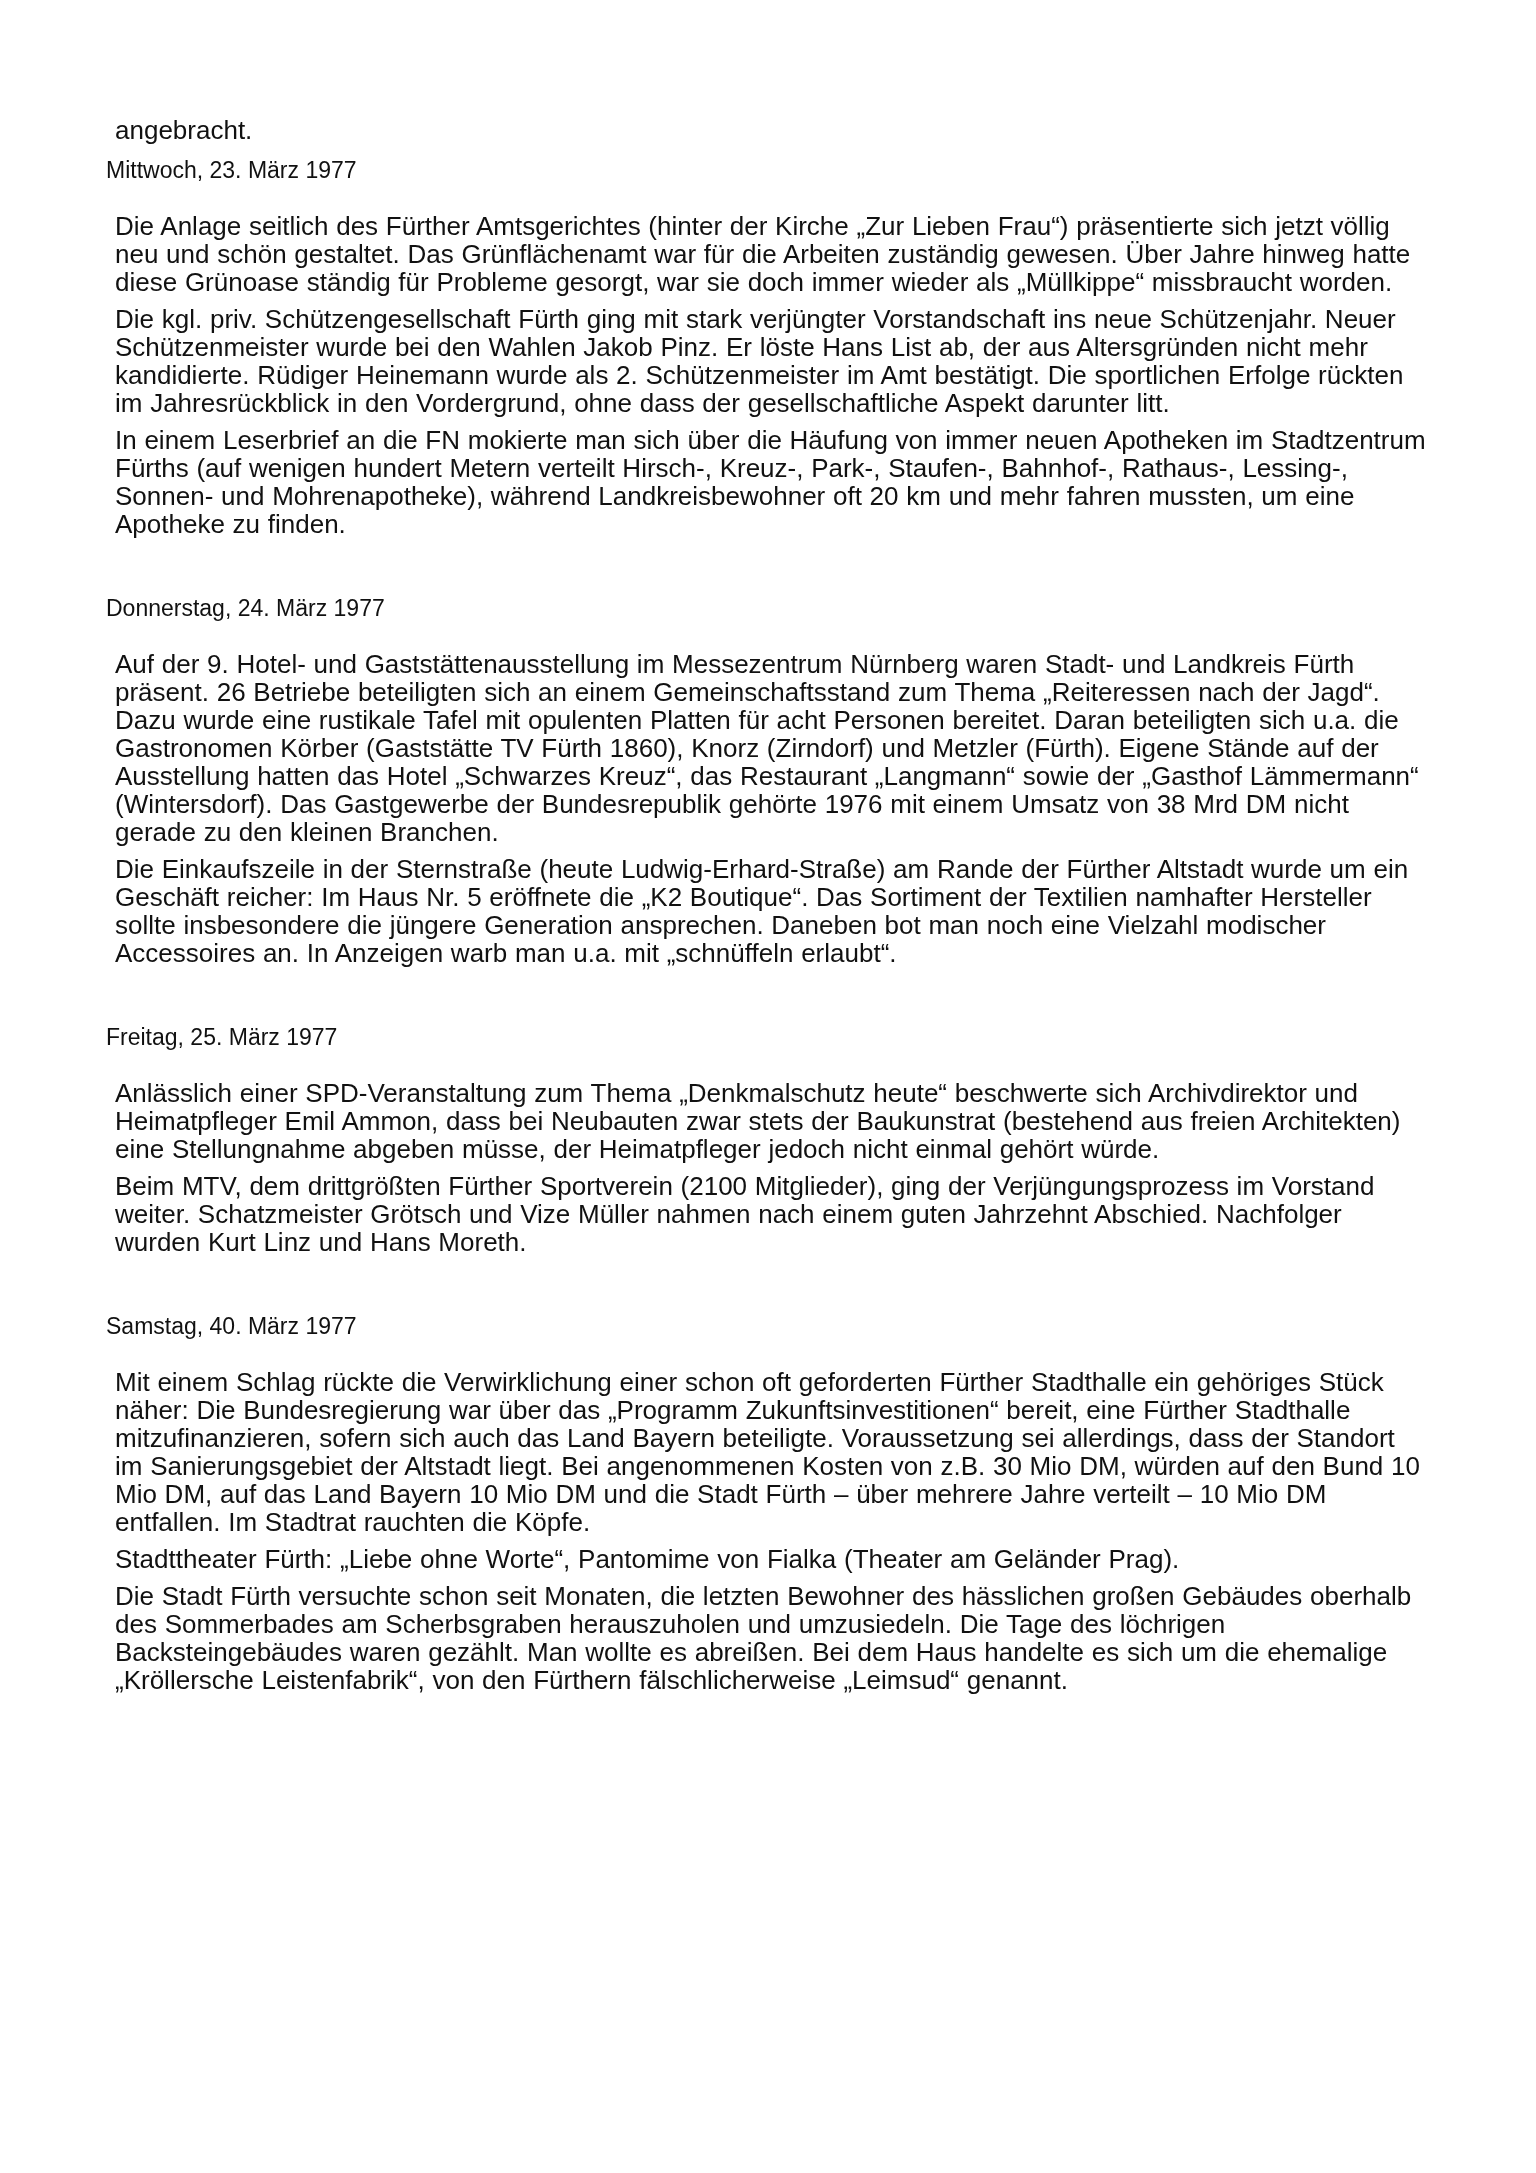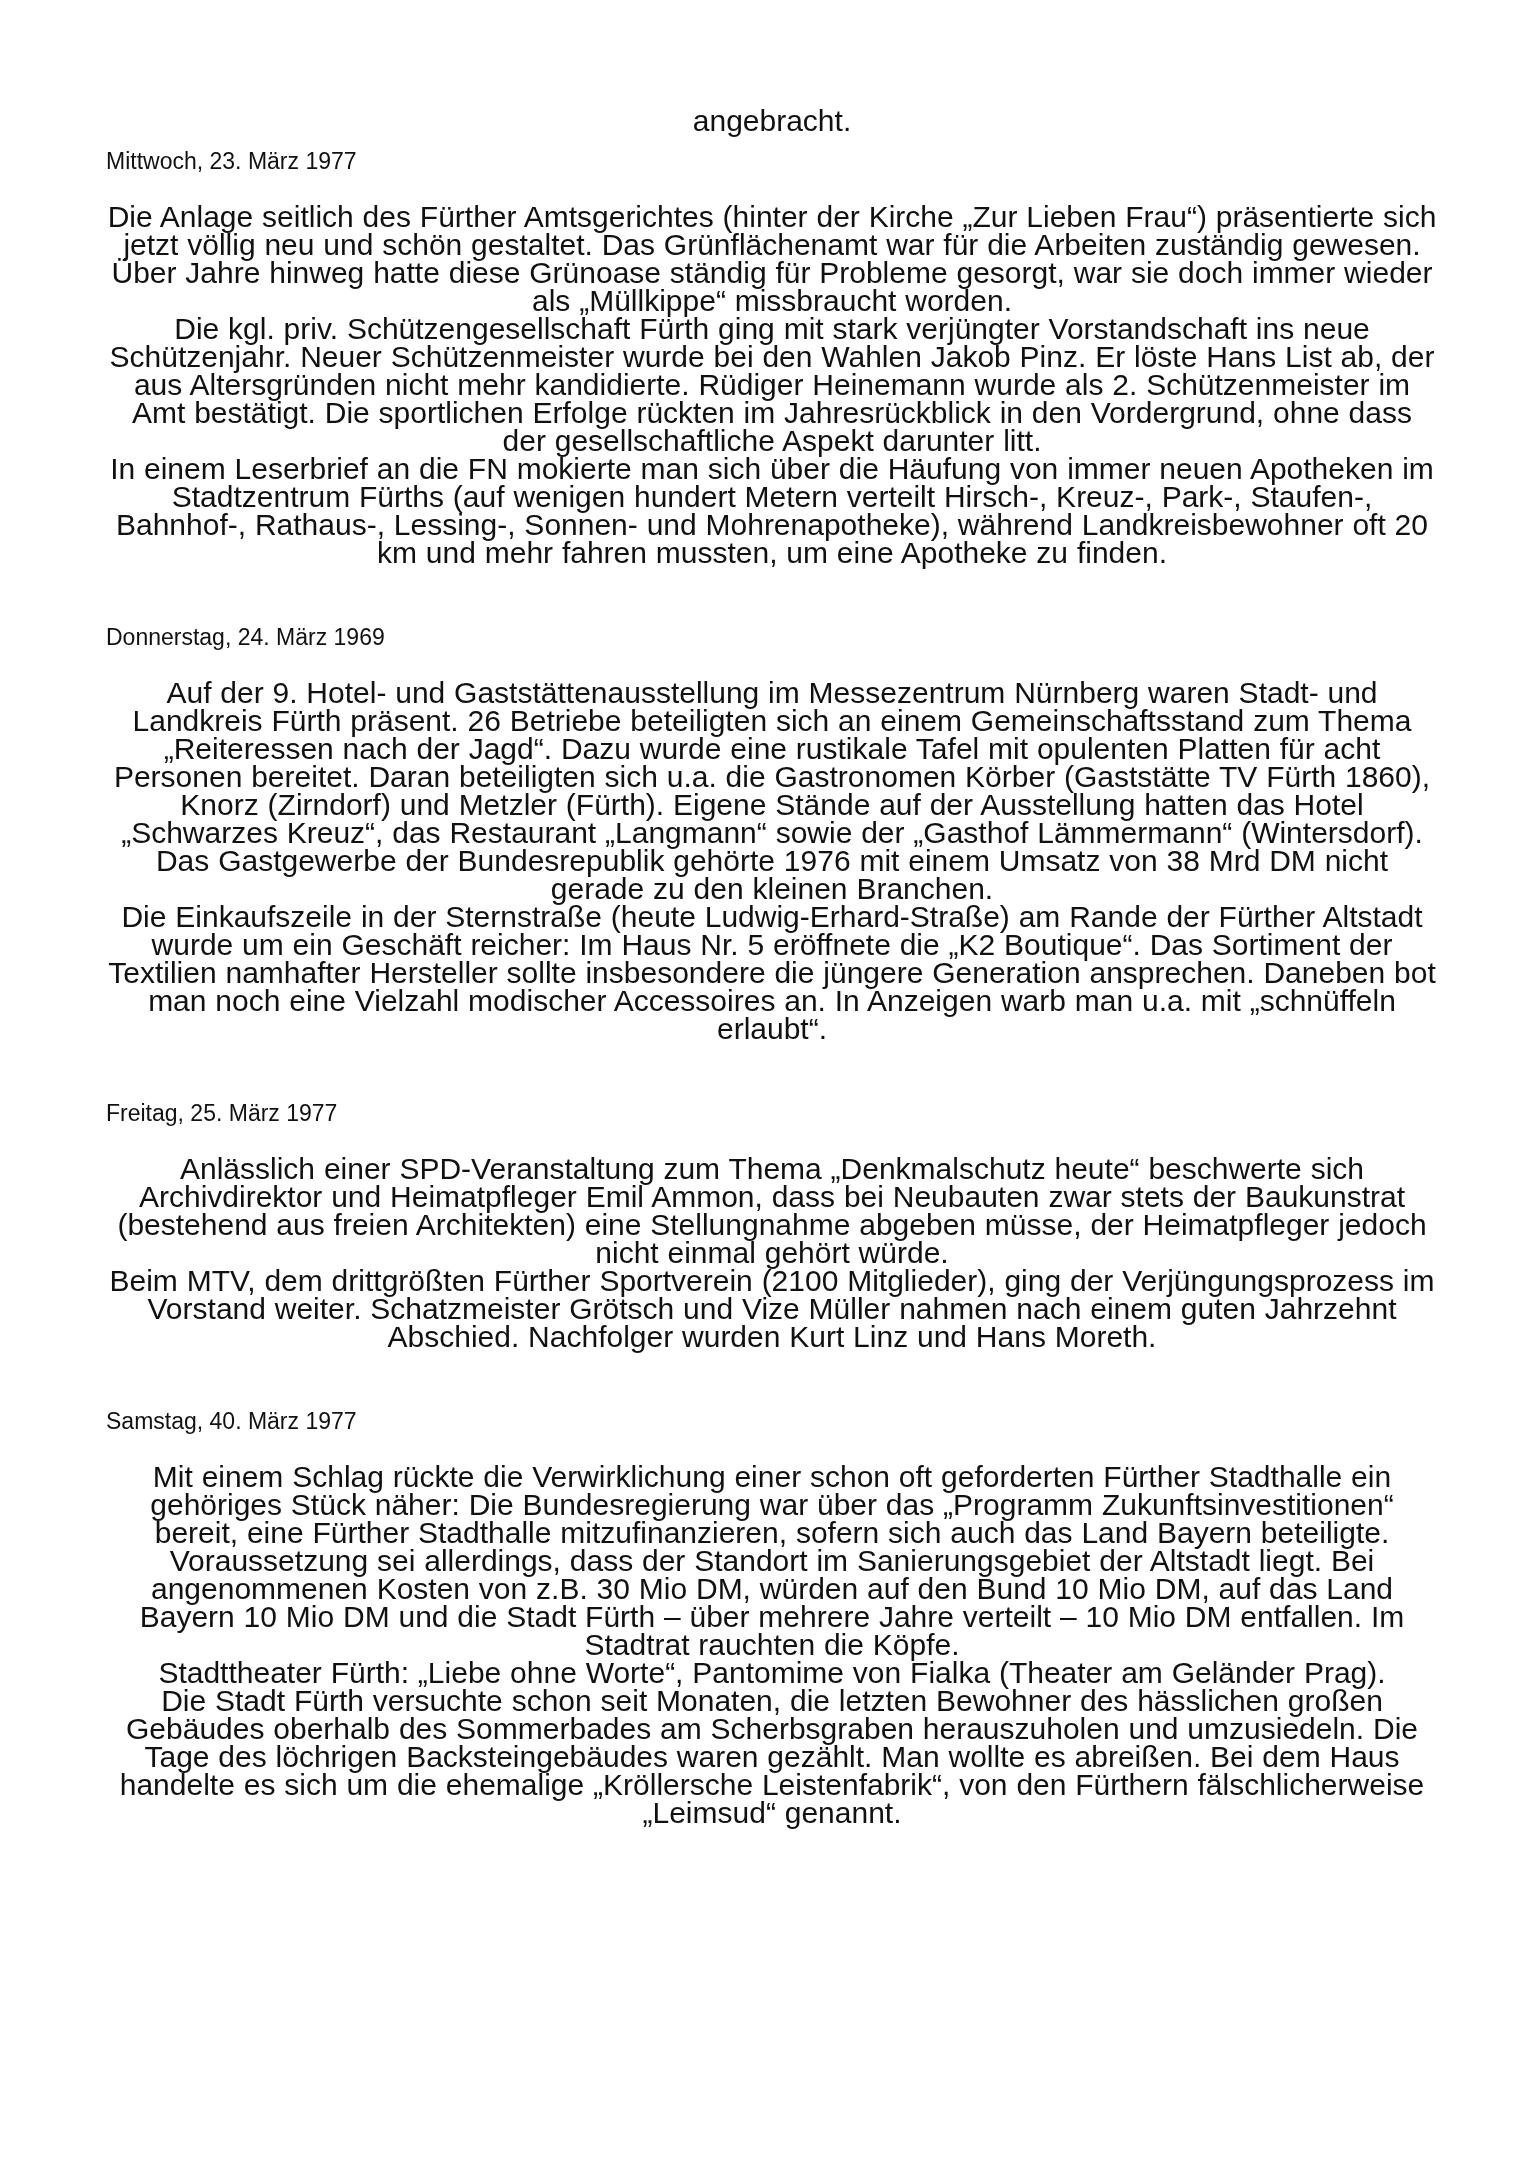--- a/index.html
+++ b/index.html
@@ -23,25 +23,25 @@
     overflow: hidden;
   }
   .content {
     position: absolute;
     left: 106px;
     top: 107px;
     width: 1332px;
   }
   .lead-paragraph,
   .body-paragraph {
-    margin: 0;
-    font-size: 30px;
+    margin: 9px;
+    font-size: 26px;
     line-height: 28px;
     font-weight: 400;
-    text-align: center;
+    text-align: left;
     word-spacing: 0.5px;
   }
   .section {
     margin: 0;
   }
   .section-heading {
     font-size: 23px;
     line-height: 28px;
     font-weight: 400;
     margin: 56px 0 28px 0;
@@ -70,21 +70,21 @@
     <p class="lead-paragraph">angebracht.</p>
 
     <section class="section">
       <h2 class="section-heading">Mittwoch, 23. März 1977</h2>
       <p class="body-paragraph">Die Anlage seitlich des Fürther Amtsgerichtes (hinter der Kirche „Zur Lieben Frau“) präsentierte sich jetzt völlig neu und schön gestaltet. Das Grünflächenamt war für die Arbeiten zuständig gewesen. Über Jahre hinweg hatte diese Grünoase ständig für Probleme gesorgt, war sie doch immer wieder als „Müllkippe“ missbraucht worden.</p>
       <p class="body-paragraph">Die kgl. priv. Schützengesellschaft Fürth ging mit stark verjüngter Vorstandschaft ins neue Schützenjahr. Neuer Schützenmeister wurde bei den Wahlen Jakob Pinz. Er löste Hans List ab, der aus Altersgründen nicht mehr kandidierte. Rüdiger Heinemann wurde als 2. Schützenmeister im Amt bestätigt. Die sportlichen Erfolge rückten im Jahresrückblick in den Vordergrund, ohne dass der gesellschaftliche Aspekt darunter litt.</p>
       <p class="body-paragraph">In einem Leserbrief an die FN mokierte man sich über die Häufung von immer neuen Apotheken im Stadtzentrum Fürths (auf wenigen hundert Metern verteilt Hirsch-, Kreuz-, Park-, Staufen-, Bahnhof-, Rathaus-, Lessing-, Sonnen- und Mohrenapotheke), während Landkreisbewohner oft 20 km und mehr fahren mussten, um eine Apotheke zu finden.</p>
     </section>
 
     <section class="section">
-      <h2 class="section-heading">Donnerstag, 24. März 1969</h2>
+      <h2 class="section-heading">Donnerstag, 24. März 1977</h2>
       <p class="body-paragraph">Auf der 9. Hotel- und Gaststättenausstellung im Messezentrum Nürnberg waren Stadt- und Landkreis Fürth präsent. 26 Betriebe beteiligten sich an einem Gemeinschaftsstand zum Thema „Reiteressen nach der Jagd“. Dazu wurde eine rustikale Tafel mit opulenten Platten für acht Personen bereitet. Daran beteiligten sich u.a. die Gastronomen Körber (Gaststätte TV Fürth 1860), Knorz (Zirndorf) und Metzler (Fürth). Eigene Stände auf der Ausstellung hatten das Hotel „Schwarzes Kreuz“, das Restaurant „Langmann“ sowie der „Gasthof Lämmermann“ (Wintersdorf). Das Gastgewerbe der Bundesrepublik gehörte 1976 mit einem Umsatz von 38 Mrd DM nicht gerade zu den kleinen Branchen.</p>
       <p class="body-paragraph">Die Einkaufszeile in der Sternstraße (heute Ludwig-Erhard-Straße) am Rande der Fürther Altstadt wurde um ein Geschäft reicher: Im Haus Nr. 5 eröffnete die „K2 Boutique“. Das Sortiment der Textilien namhafter Hersteller sollte insbesondere die jüngere Generation ansprechen. Daneben bot man noch eine Vielzahl modischer Accessoires an. In Anzeigen warb man u.a. mit „schnüffeln erlaubt“.</p>
     </section>
 
     <section class="section">
       <h2 class="section-heading">Freitag, 25. März 1977</h2>
       <p class="body-paragraph">Anlässlich einer SPD-Veranstaltung zum Thema „Denkmalschutz heute“ beschwerte sich Archivdirektor und Heimatpfleger Emil Ammon, dass bei Neubauten zwar stets der Baukunstrat (bestehend aus freien Architekten) eine Stellungnahme abgeben müsse, der Heimatpfleger jedoch nicht einmal gehört würde.</p>
       <p class="body-paragraph">Beim MTV, dem drittgrößten Fürther Sportverein (2100 Mitglieder), ging der Verjüngungsprozess im Vorstand weiter. Schatzmeister Grötsch und Vize Müller nahmen nach einem guten Jahrzehnt Abschied. Nachfolger wurden Kurt Linz und Hans Moreth.</p>
     </section>
 

